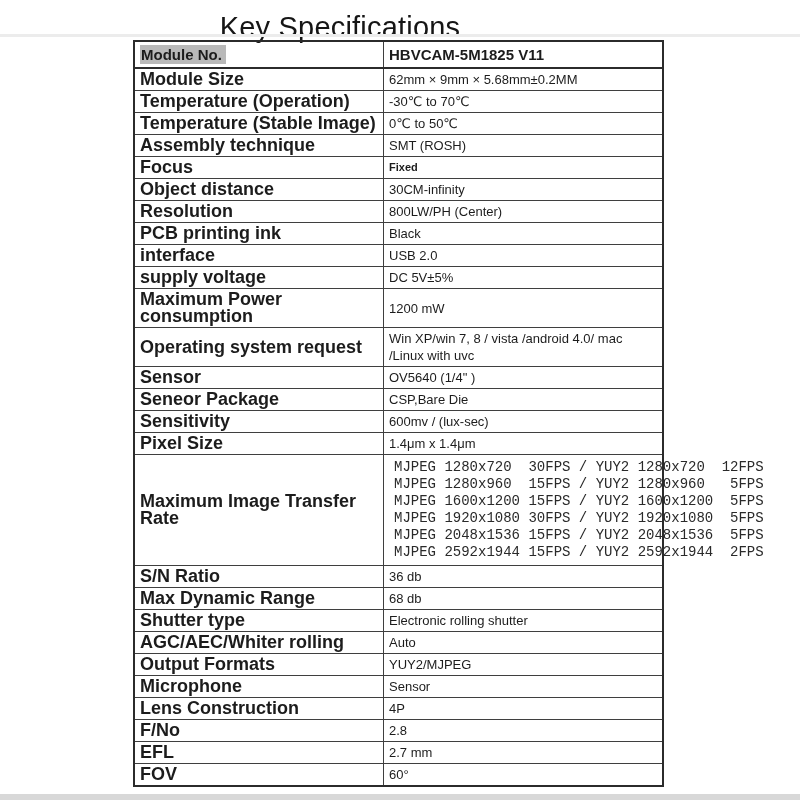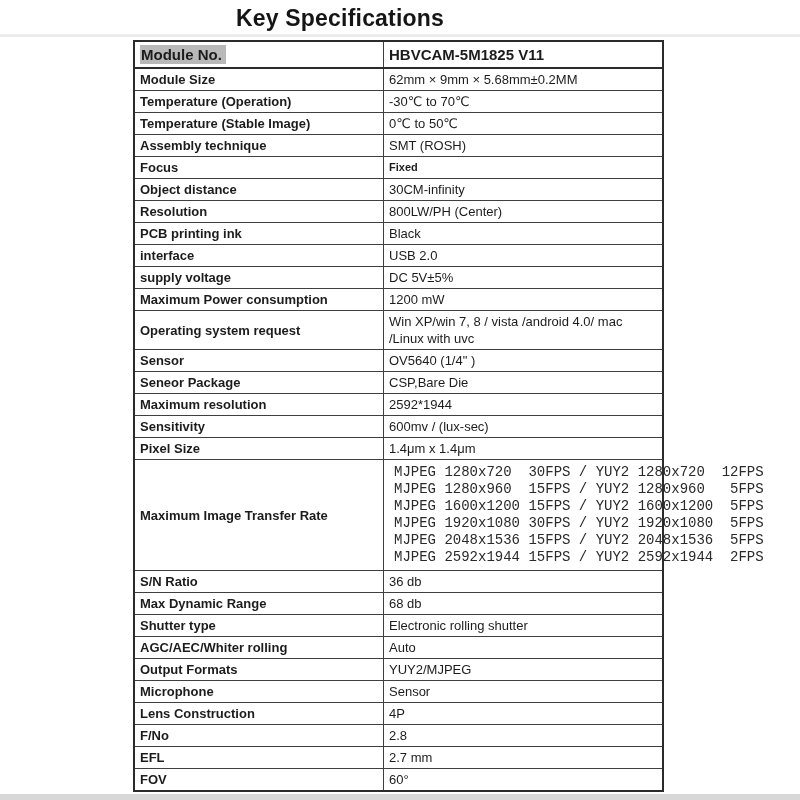--- a/index.html
+++ b/index.html
@@ -8,27 +8,27 @@
     width: 800px;
     height: 800px;
     background: #ffffff;
     overflow: hidden;
     font-family: "Liberation Sans", "DejaVu Sans", sans-serif;
     color: #1c1c1c;
     position: relative;
   }
   .page-title {
     position: absolute;
-    top: 5px;
+    top: 11px;
     left: 0;
     width: 680px;
     margin: 0;
     text-align: center;
-    font-size: 23px;
-    font-weight: bold;
+    font-size: 29px;
+    font-weight: normal;
     color: #151515;
     letter-spacing: 0.2px;
   }
   .title-shadow-line {
     position: absolute;
     top: 34px;
     left: 0;
     width: 800px;
     height: 3px;
     background: #ececec;
@@ -45,21 +45,21 @@
   table.spec-table td {
     border: 1px solid #3f3f3f;
     vertical-align: middle;
     line-height: 17px;
     padding: 2px 5px;
     margin-top: 48px;
   }
   td.label-cell {
     width: 238px;
     font-weight: bold;
-    font-size: 13px;
+    font-size: 18px;
     padding-left: 8px;
   }
   td.value-cell {
     font-size: 13px;
     padding-left: 12px;
   }
   tr.header td {
     border-bottom: 2px solid #2b2b2b;
     height: 21px;
   }
@@ -152,24 +152,20 @@
         <td class="label-cell">Operating system request</td>
         <td class="value-cell">Win XP/win 7, 8 / vista /android 4.0/ mac /Linux with uvc</td>
       </tr>
       <tr>
         <td class="label-cell">Sensor</td>
         <td class="value-cell">OV5640 (1/4" )</td>
       </tr>
       <tr>
         <td class="label-cell">Seneor Package</td>
         <td class="value-cell">CSP,Bare Die</td>
-      </tr>
-      <tr>
-        <td class="label-cell">Maximum resolution</td>
-        <td class="value-cell">2592*1944</td>
       </tr>
       <tr>
         <td class="label-cell">Sensitivity</td>
         <td class="value-cell">600mv / (lux-sec)</td>
       </tr>
       <tr>
         <td class="label-cell">Pixel Size</td>
         <td class="value-cell">1.4μm x 1.4μm</td>
       </tr>
       <tr class="mono">

